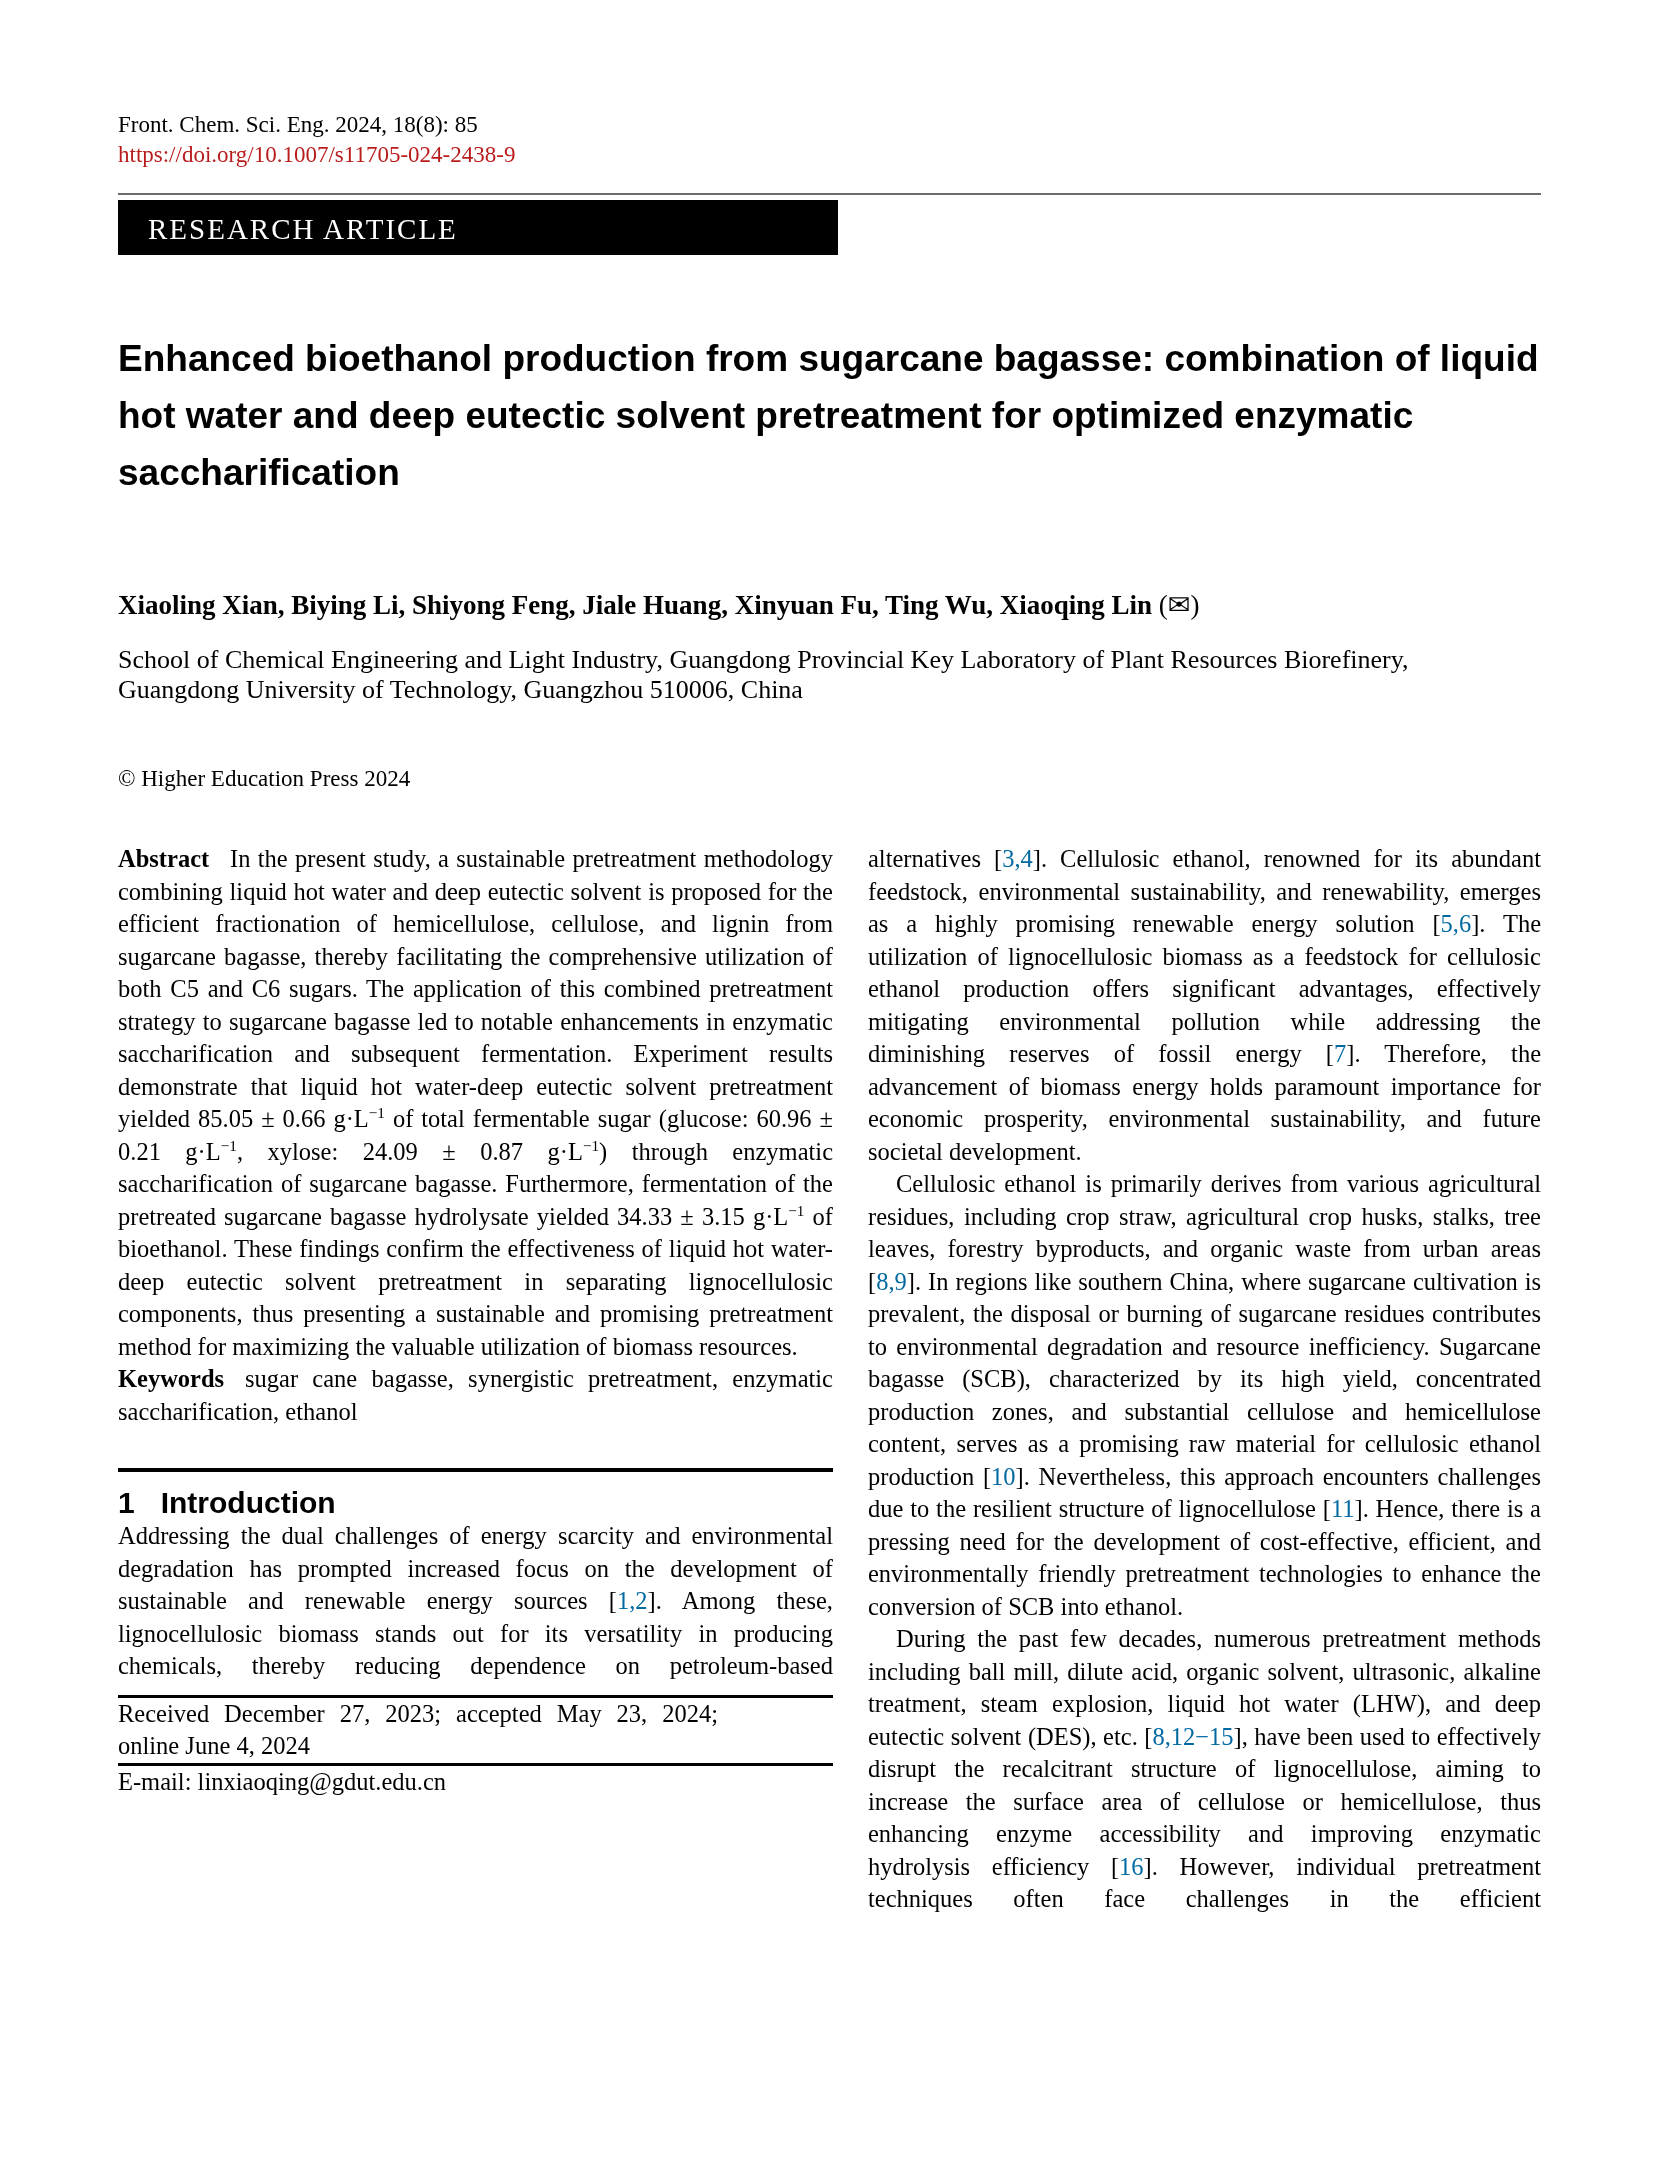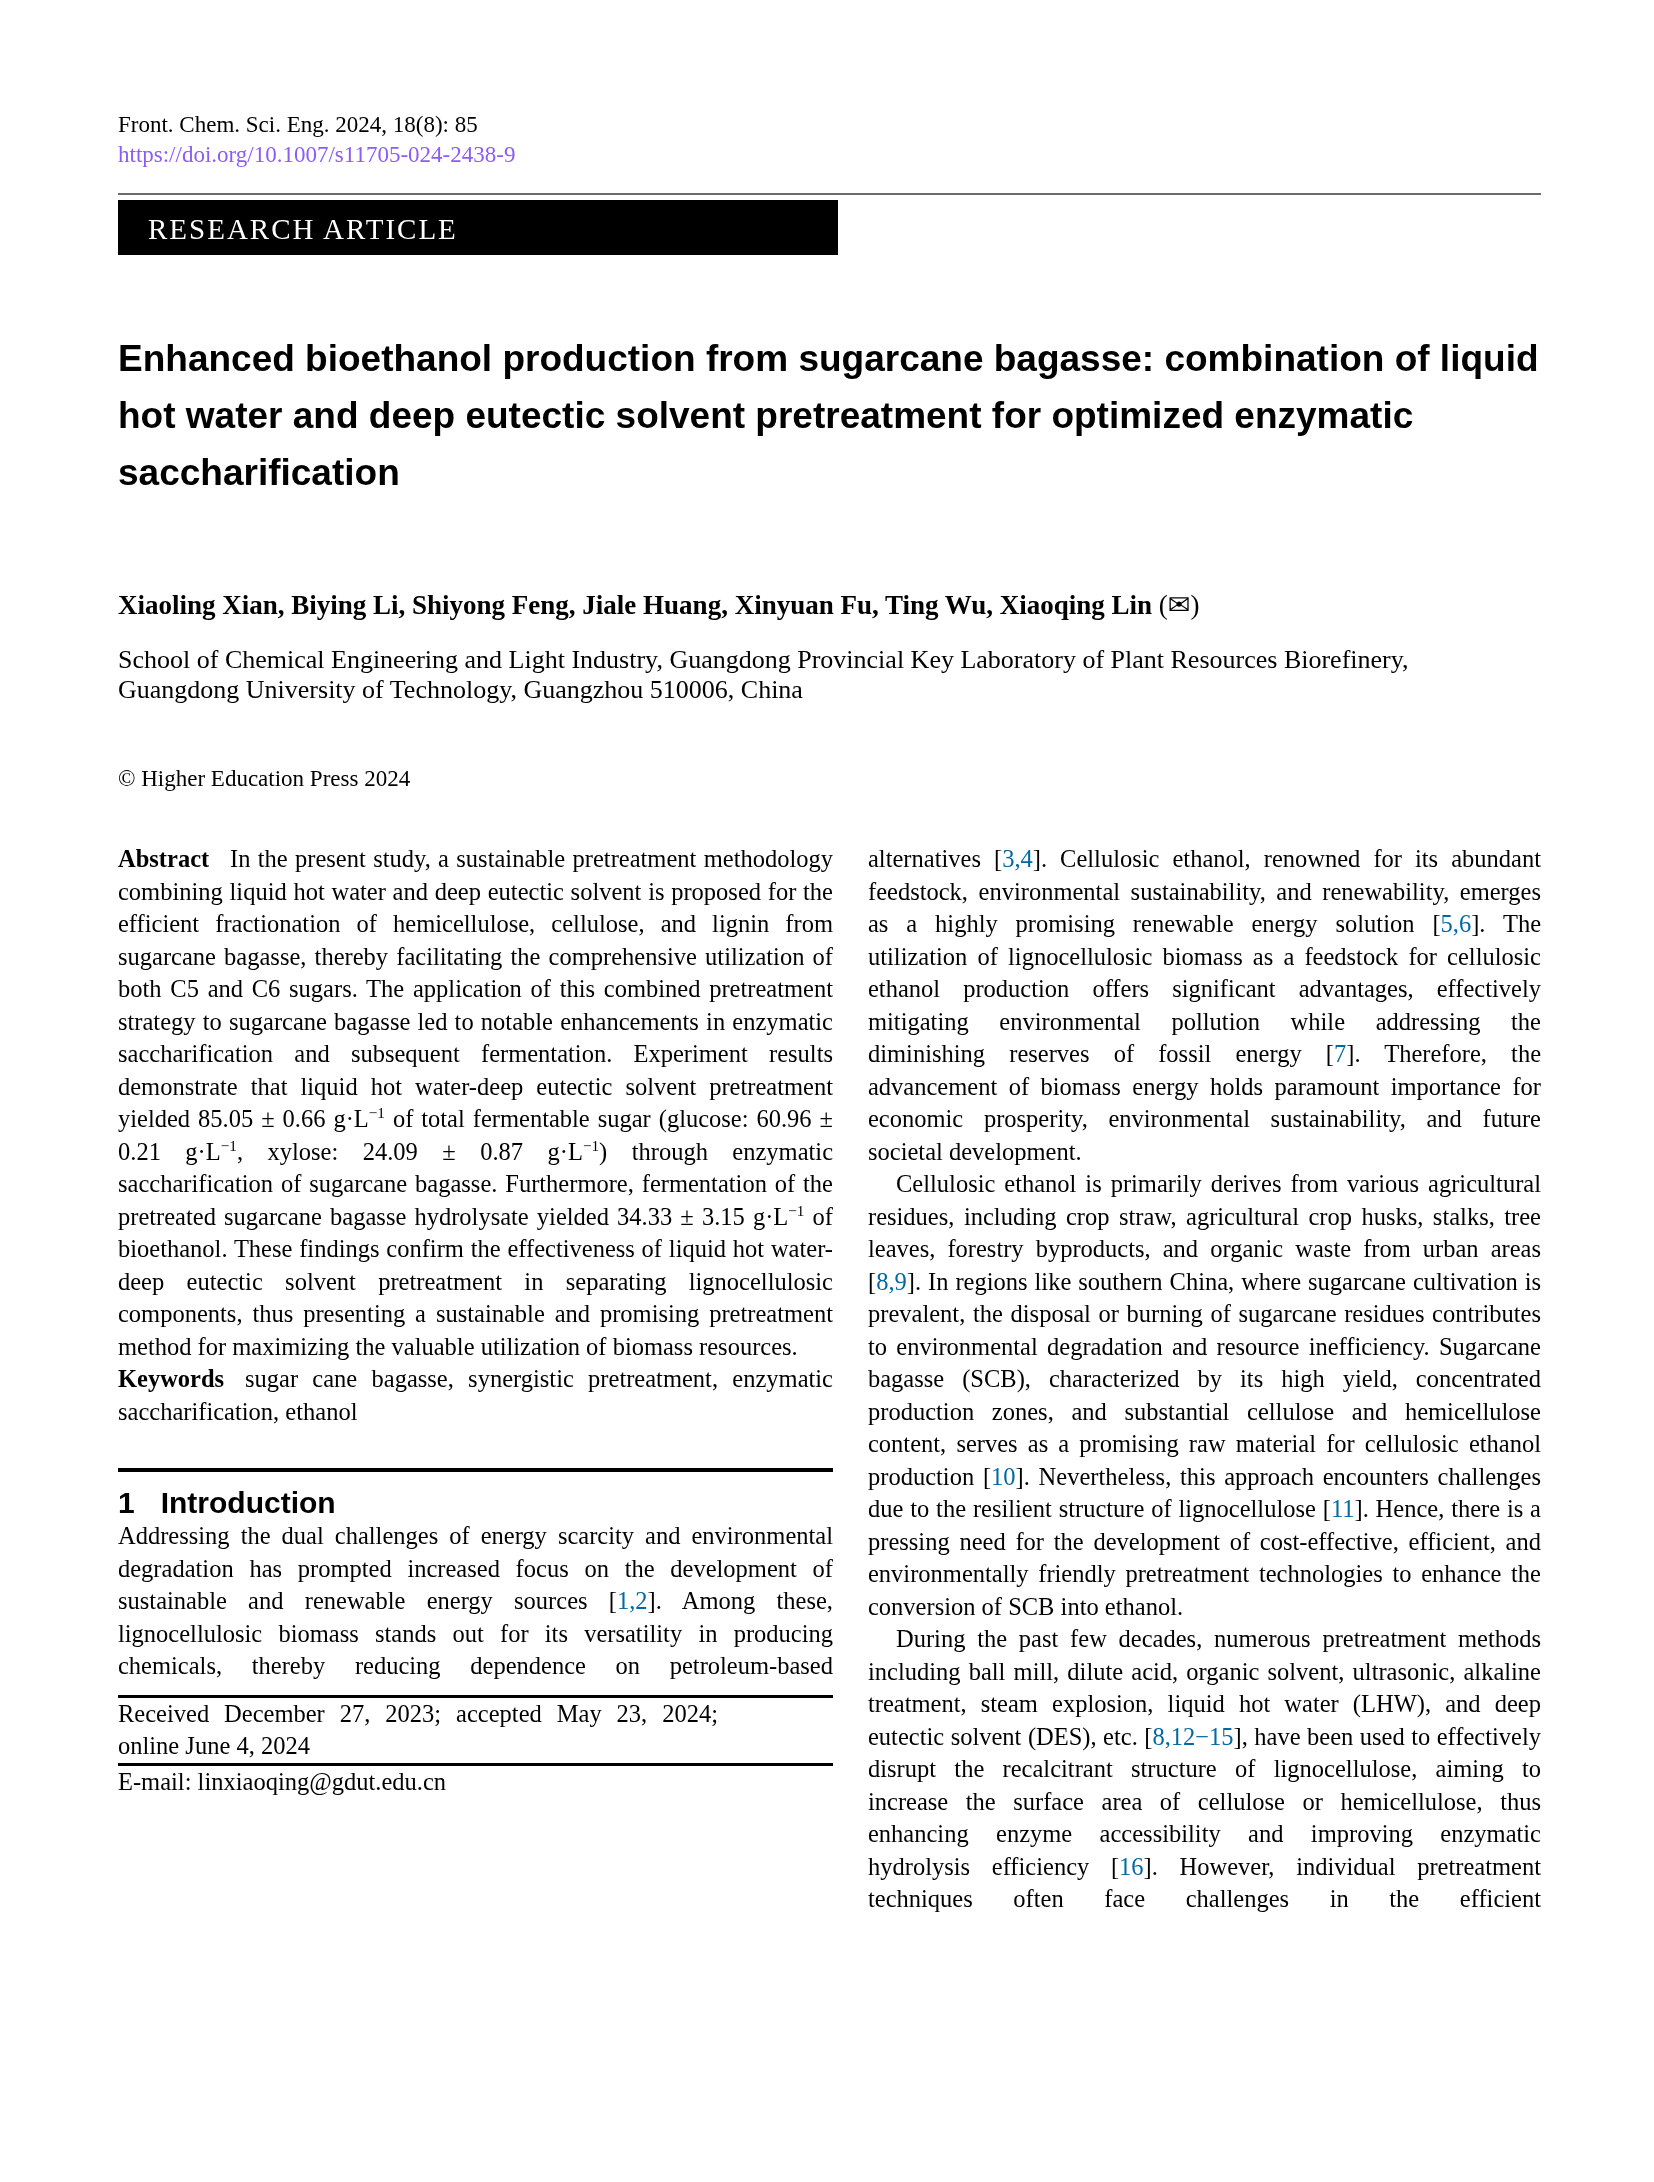--- a/index.html
+++ b/index.html
@@ -8,21 +8,21 @@
     width:1654px;height:2182px;
     background:#ffffff;
     font-family:"Liberation Serif", serif;
     color:#000;
     overflow:hidden;
     text-decoration:underline;
   }
   .abs{position:absolute;}
   
   .jref{left:118px;top:110px;font-size:23px;line-height:30px;}
-  .doi{left:118px;top:140px;font-size:23px;line-height:30px;color:#8b5cf6;text-decoration:none;display:block;text-align:center;}
+  .doi{left:118px;top:140px;font-size:23px;line-height:30px;color:#b91c1c;text-decoration:none;display:block;text-align:center;}
   
   .banner-row{left:118px;top:193px;width:1423px;border-top:2px solid #6b6b6b;}
   .banner-box{
     margin-top:5px;width:690px;background:#000;color:#fff;
     font-size:29px;letter-spacing:2px;padding:13px 0 9px 30px;
   }
   
   .title{
     left:118px;top:330px;width:1423px;text-align:left;
     font-family:"Liberation Sans", sans-serif;font-weight:bold;

